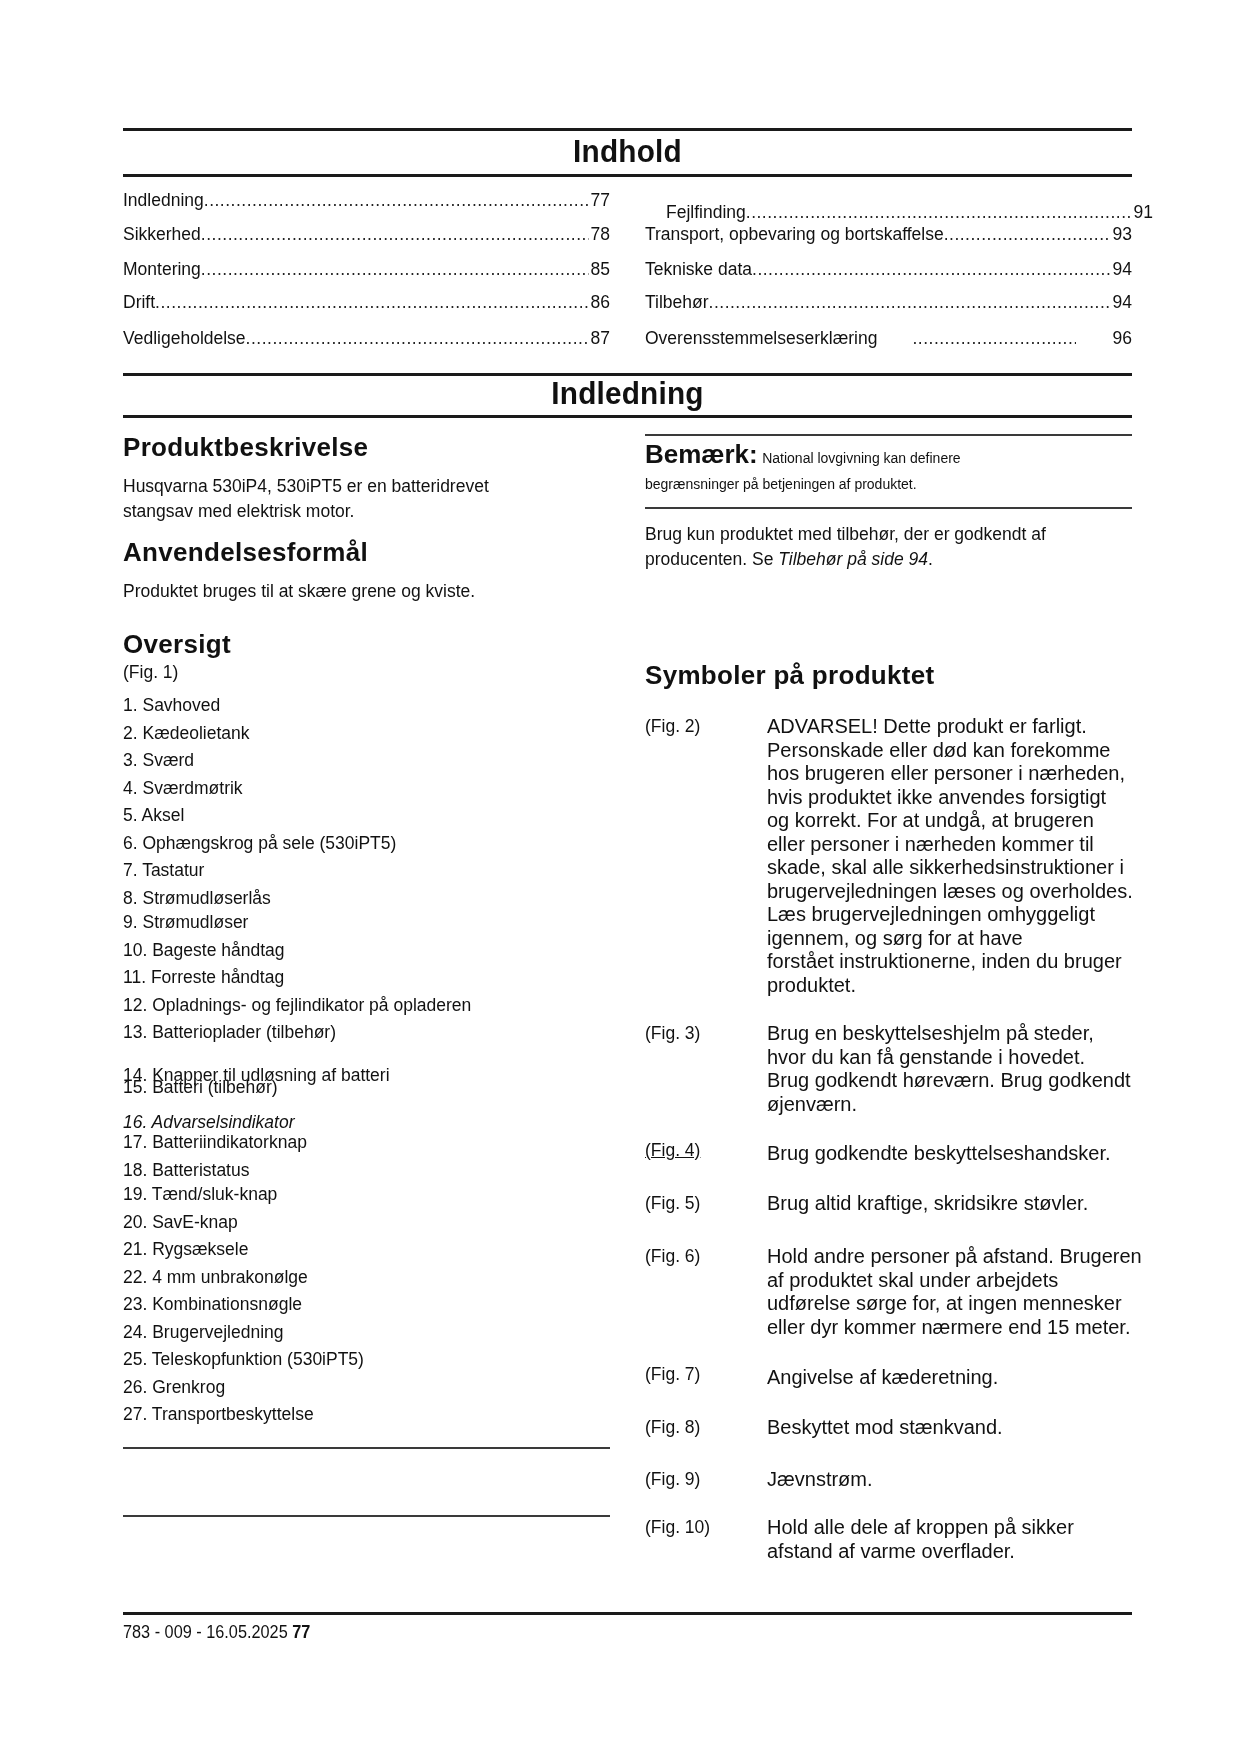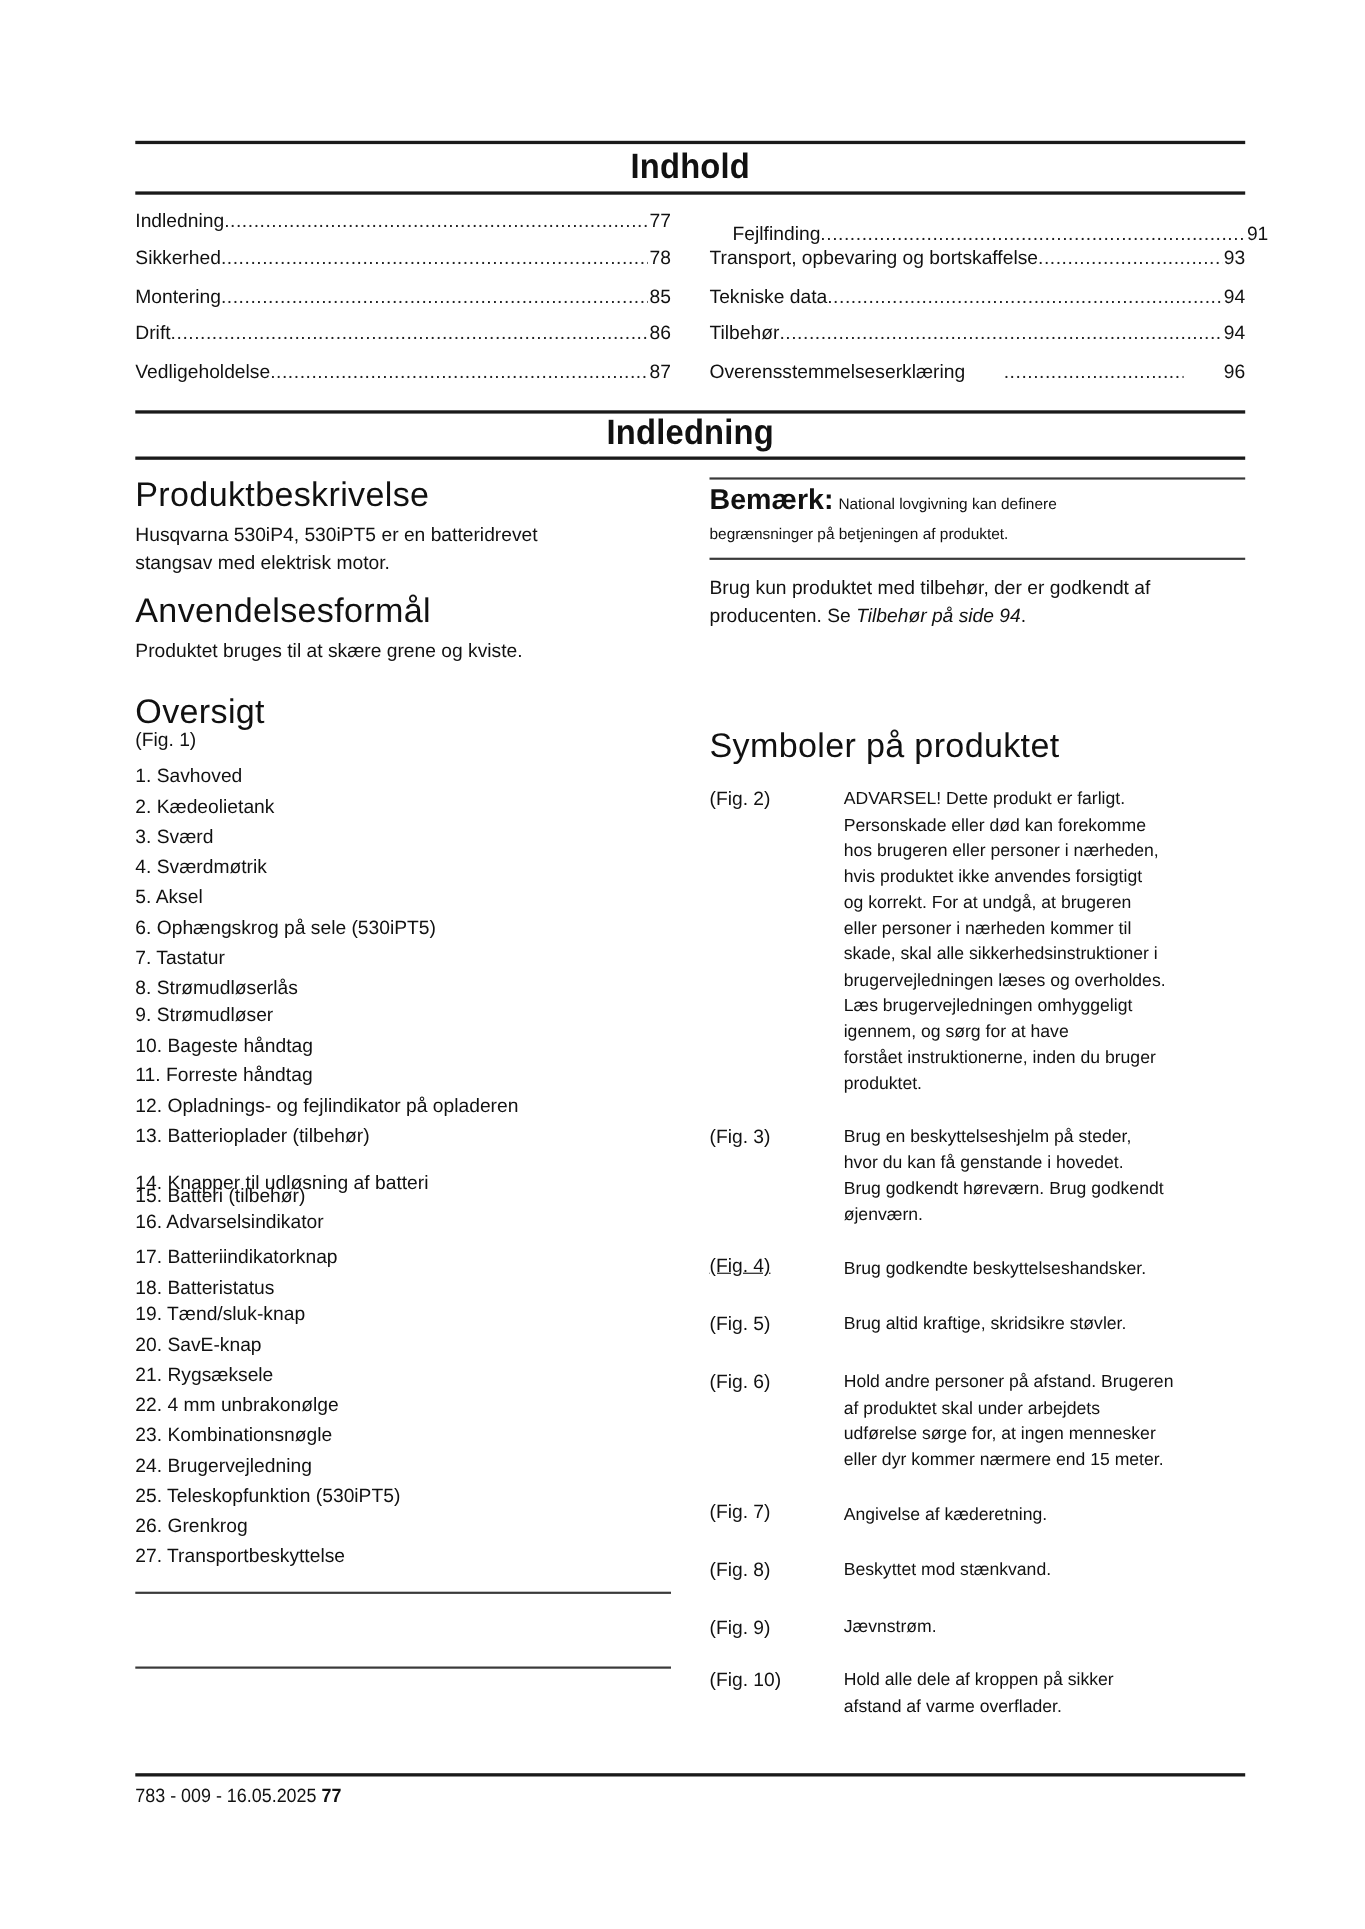--- a/index.html
+++ b/index.html
@@ -24,32 +24,32 @@
       position: absolute; left: 0; width: 100%; height: 24px;
       display: flex; align-items: baseline; font-size: 17.5px; line-height: 24px;
       cursor: pointer; white-space: nowrap; overflow: hidden;
     }
     .toc-label { flex: 0 0 auto; }
     .toc-dots { flex: 1 1 auto; overflow: hidden; white-space: nowrap; letter-spacing: 0.5px; color: #222; }
     .toc-dots::before { content: "................................................................................................................................................................"; }
     .toc-page { flex: 0 0 auto; padding-left: 2px; }
 
     h2.sub {
-      position: absolute; margin: 0; font-size: 31px; font-weight: normal; letter-spacing: 0.3px;
+      position: absolute; margin: 0; font-size: 26px; font-weight: bold; letter-spacing: 0.3px;
     }
     .para { position: absolute; margin: 0; font-size: 17.5px; line-height: 25px; }
 
     .list-item { position: absolute; left: 0; font-size: 17.5px; line-height: 24px; white-space: nowrap; }
 
     .note-label { font-weight: bold; font-size: 26px; }
     .note-text { font-size: 14px; }
     .italic-link { font-style: italic; cursor: pointer; }
 
     .sym-fig { position: absolute; font-size: 17.5px; line-height: 23.5px; }
-    .sym-text { position: absolute; font-size: 16px; line-height: 23.5px; width: 370px; }
+    .sym-text { position: absolute; font-size: 20px; line-height: 23.5px; width: 370px; }
 
     .footer-text { position: absolute; left: 0; font-size: 17.5px; transform: scaleX(0.93); transform-origin: left; }
     .footer-text b { font-weight: bold; }
   </style>
 </head>
 <body>
 
 <div class="page">
 
   <div class="rule-thick" style="top:128px;"></div>
@@ -134,21 +134,21 @@
     <div class="list-item" style="top:137.5px;">6. Ophængskrog på sele (530iPT5)</div>
     <div class="list-item" style="top:165px;">7. Tastatur</div>
     <div class="list-item" style="top:192.5px;">8. Strømudløserlås</div>
     <div class="list-item" style="top:217px;">9. Strømudløser</div>
     <div class="list-item" style="top:244.5px;">10. Bageste håndtag</div>
     <div class="list-item" style="top:272px;">11. Forreste håndtag</div>
     <div class="list-item" style="top:299.5px;">12. Opladnings- og fejlindikator på opladeren</div>
     <div class="list-item" style="top:327px;">13. Batterioplader (tilbehør)</div>
     <div class="list-item" style="top:370px;">14. Knapper til udløsning af batteri</div>
     <div class="list-item" style="top:382px;">15. Batteri (tilbehør)</div>
-    <div class="list-item" style="top:405px;">16. Advarselsindikator</div>
+    <div class="list-item" style="top:417px;font-style:italic;">16. Advarselsindikator</div>
     <div class="list-item" style="top:437px;">17. Batteriindikatorknap</div>
     <div class="list-item" style="top:464.5px;">18. Batteristatus</div>
     <div class="list-item" style="top:489px;">19. Tænd/sluk-knap</div>
     <div class="list-item" style="top:516.5px;">20. SavE-knap</div>
     <div class="list-item" style="top:544px;">21. Rygsæksele</div>
     <div class="list-item" style="top:571.5px;">22. 4 mm unbrakonølge</div>
     <div class="list-item" style="top:599px;">23. Kombinationsnøgle</div>
     <div class="list-item" style="top:626.5px;">24. Brugervejledning</div>
     <div class="list-item" style="top:654px;">25. Teleskopfunktion (530iPT5)</div>
     <div class="list-item" style="top:681.5px;">26. Grenkrog</div>

